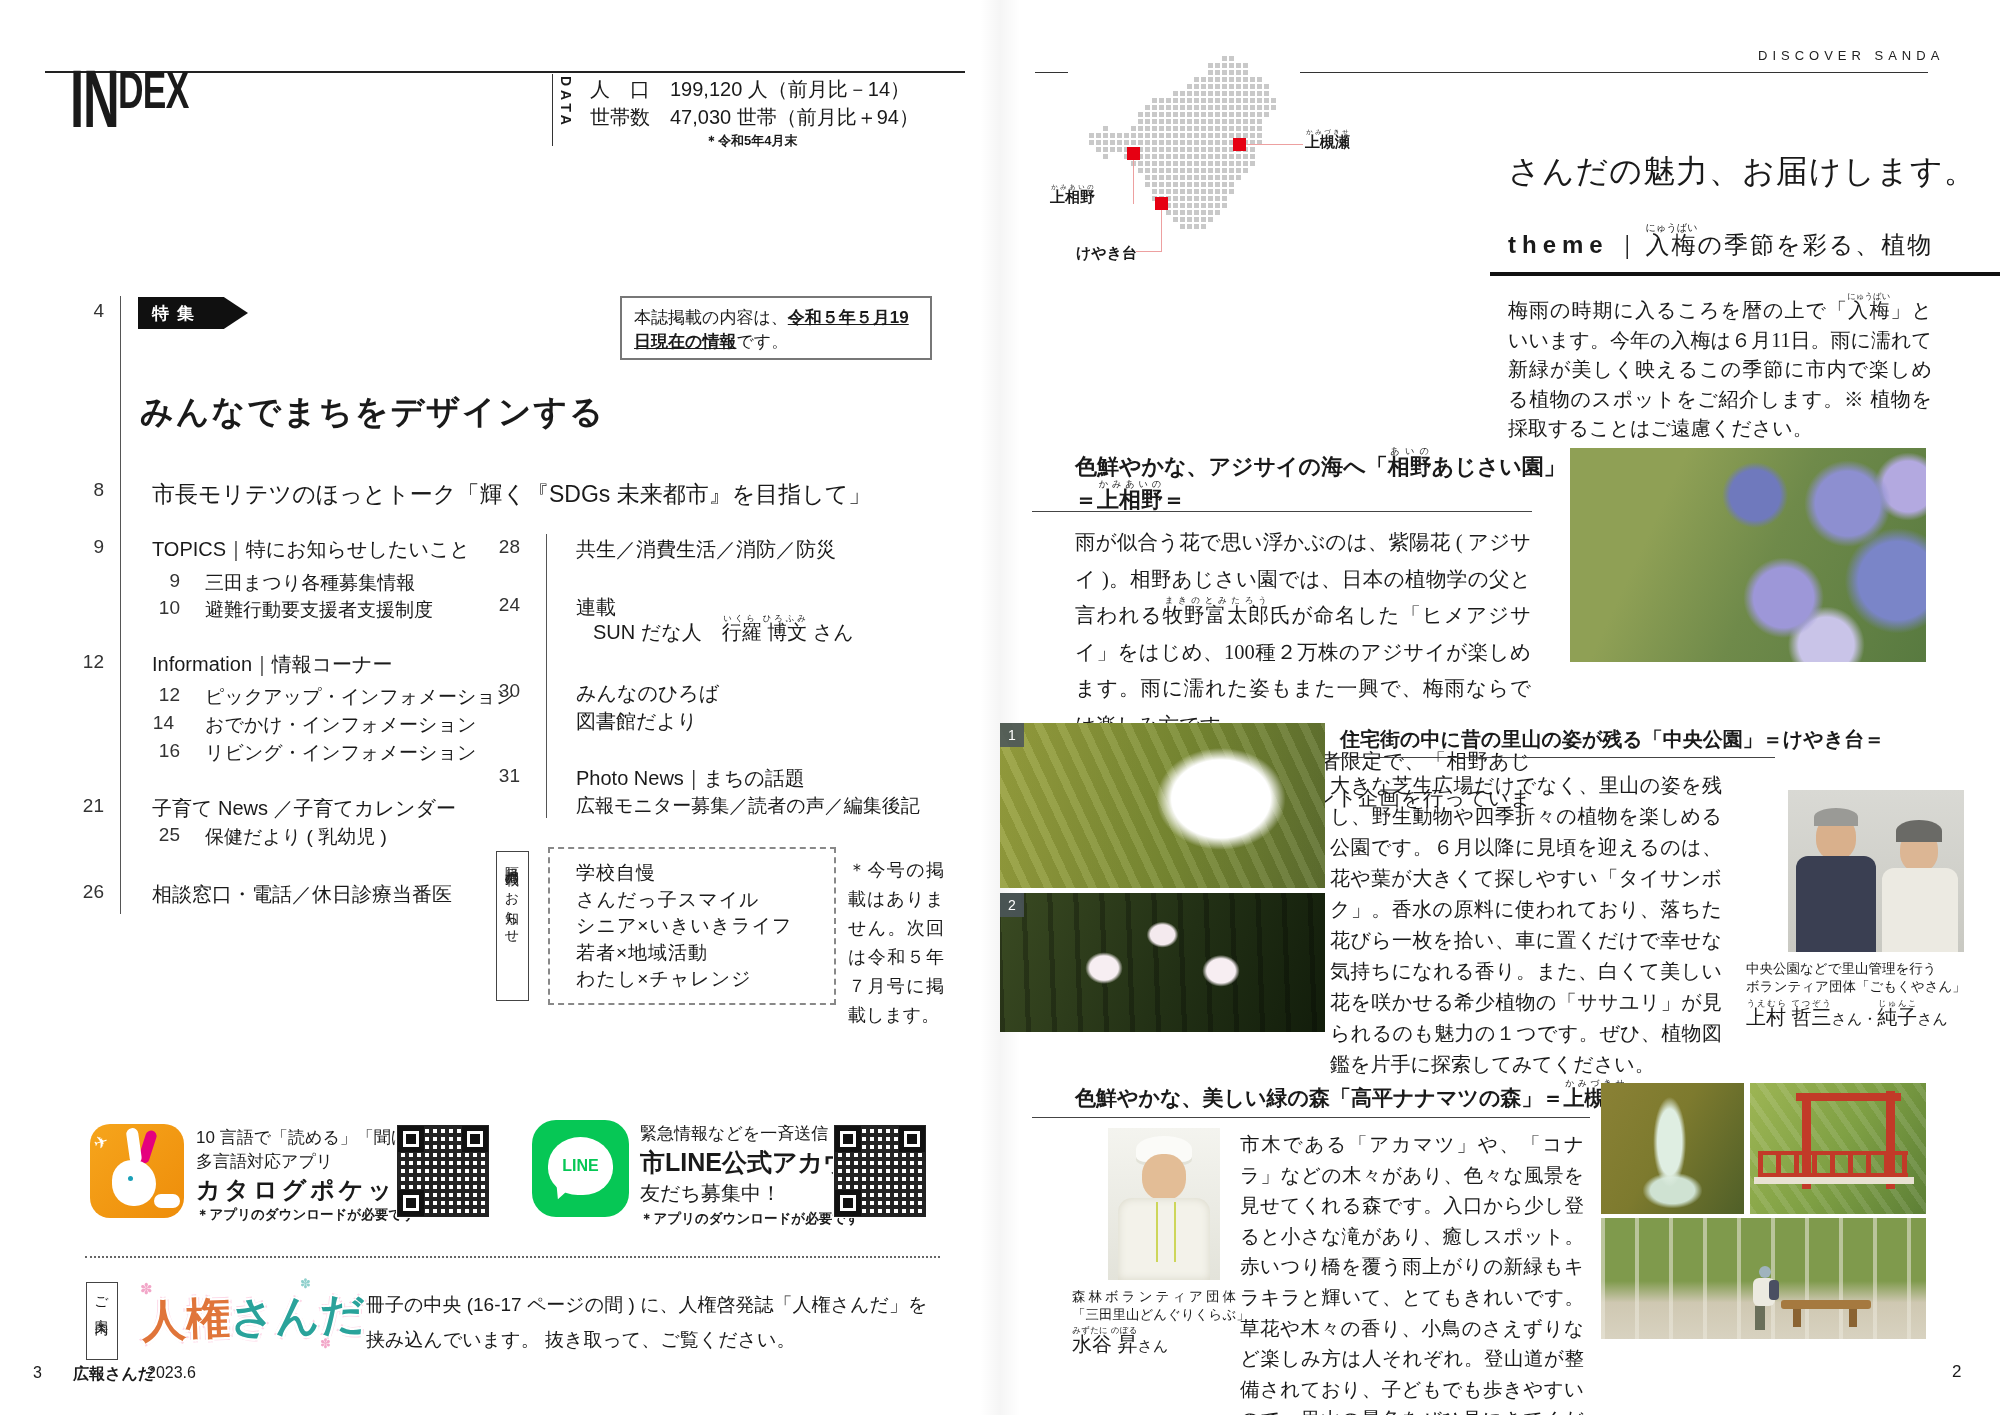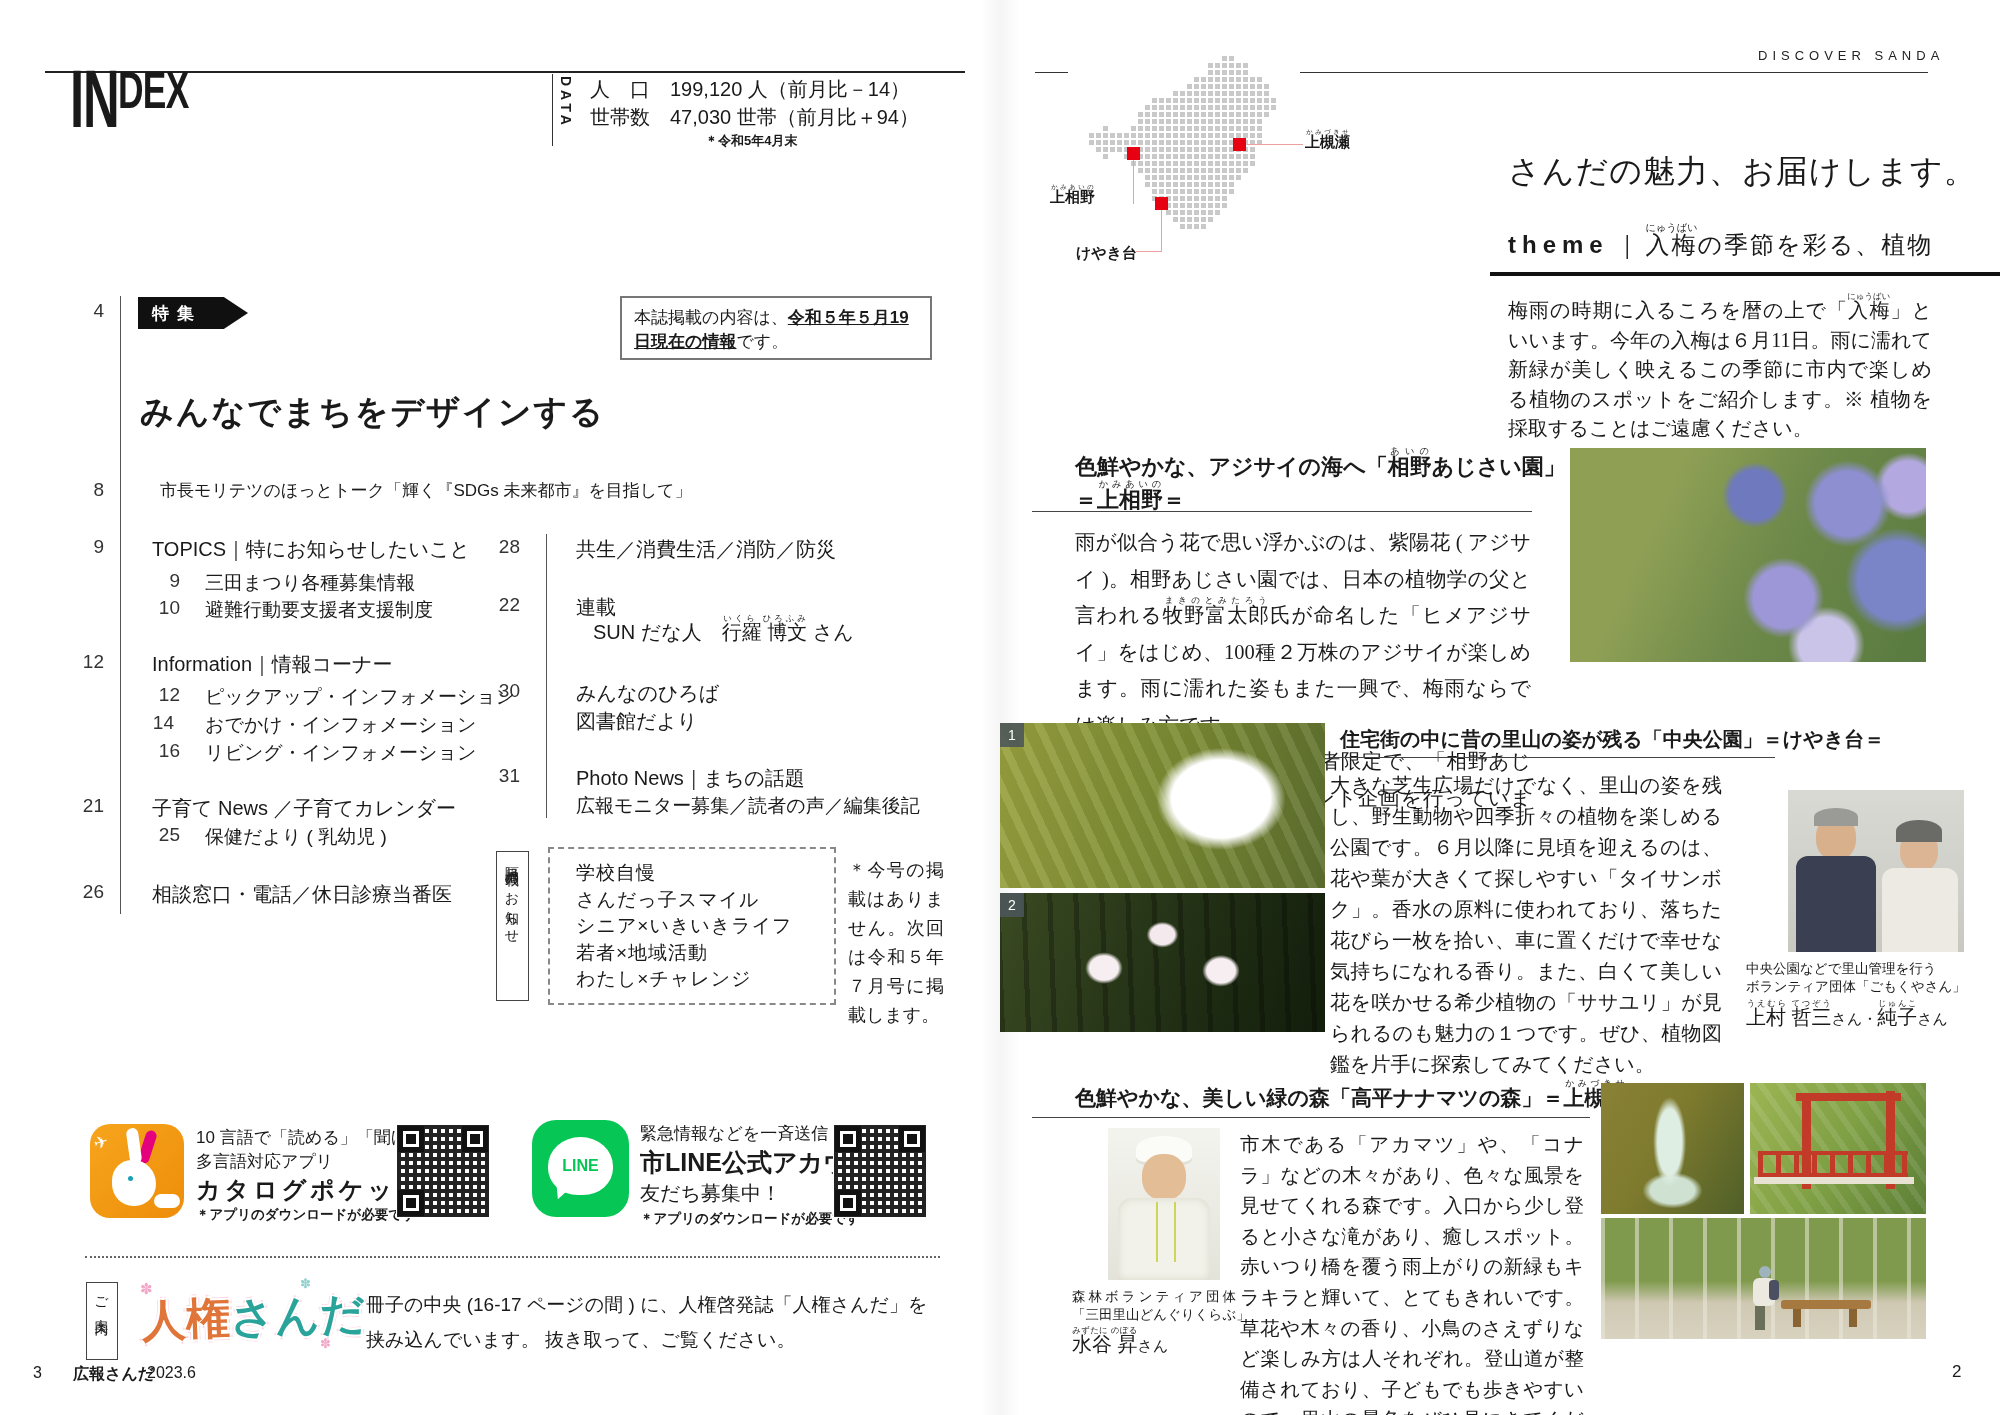--- a/index.html
+++ b/index.html
@@ -62,21 +62,21 @@
   <div class="abs vline" style="left:120px;top:296px;height:618px;"></div>
   <div class="abs vline" style="left:546px;top:534px;height:284px;"></div>
 
   <div class="abs num" style="left:62px;top:300px;width:42px;">4</div>
   <div class="abs tagarrow" style="left:138px;top:297px;width:96px;height:32px;">
     <span>特集</span>
   </div>
   <div class="abs b" style="left:140px;top:390px;font-size:33px;letter-spacing:2px;">みんなでまちをデザインする</div>
 
   <div class="abs num" style="left:62px;top:479px;width:42px;">8</div>
-  <div class="abs" style="left:160px;top:479px;font-size:17px;">市長モリテツのほっとトーク「輝く『SDGs 未来都市』を目指して」</div>
+  <div class="abs" style="left:152px;top:479px;font-size:23px;">市長モリテツのほっとトーク「輝く『SDGs 未来都市』を目指して」</div>
 
   <div class="abs num" style="left:62px;top:536px;width:42px;">9</div>
   <div class="abs" style="left:152px;top:536px;font-size:20px;">TOPICS｜特にお知らせしたいこと</div>
   <div class="abs num" style="left:150px;top:570px;width:30px;">9</div>
   <div class="abs" style="left:205px;top:570px;font-size:19px;">三田まつり各種募集情報</div>
   <div class="abs num" style="left:150px;top:597px;width:30px;">10</div>
   <div class="abs" style="left:205px;top:597px;font-size:19px;">避難行動要支援者支援制度</div>
 
   <div class="abs num" style="left:62px;top:651px;width:42px;">12</div>
   <div class="abs" style="left:152px;top:651px;font-size:20px;">Information｜情報コーナー</div>
@@ -90,21 +90,21 @@
   <div class="abs num" style="left:62px;top:795px;width:42px;">21</div>
   <div class="abs" style="left:152px;top:795px;font-size:20px;">子育て News ／子育てカレンダー</div>
   <div class="abs num" style="left:150px;top:824px;width:30px;">25</div>
   <div class="abs" style="left:205px;top:824px;font-size:19px;">保健だより ( 乳幼児 )</div>
 
   <div class="abs num" style="left:62px;top:881px;width:42px;">26</div>
   <div class="abs" style="left:152px;top:881px;font-size:20px;">相談窓口・電話／休日診療当番医</div>
 
   <div class="abs num" style="left:487px;top:536px;width:33px;">28</div>
   <div class="abs" style="left:576px;top:536px;font-size:20px;">共生／消費生活／消防／防災</div>
-  <div class="abs num" style="left:487px;top:594px;width:33px;">22</div>
+  <div class="abs num" style="left:487px;top:594px;width:33px;">24</div>
   <div class="abs" style="left:576px;top:594px;font-size:20px;">連載</div>
   <div class="abs" style="left:593px;top:614px;font-size:20px;">
     <span>SUN だな人</span>　<ruby><span>行羅 博文</span><rt>いくら ひろふみ</rt></ruby> <span>さん</span>
   </div>
   <div class="abs num" style="left:487px;top:680px;width:33px;">30</div>
   <div class="abs" style="left:576px;top:680px;font-size:20px;">みんなのひろば</div>
   <div class="abs" style="left:576px;top:708px;font-size:20px;">図書館だより</div>
   <div class="abs num" style="left:487px;top:765px;width:33px;">31</div>
   <div class="abs" style="left:576px;top:765px;font-size:20px;">Photo News｜まちの話題</div>
   <div class="abs" style="left:576px;top:793px;font-size:19px;">広報モニター募集／読者の声／編集後記</div>

